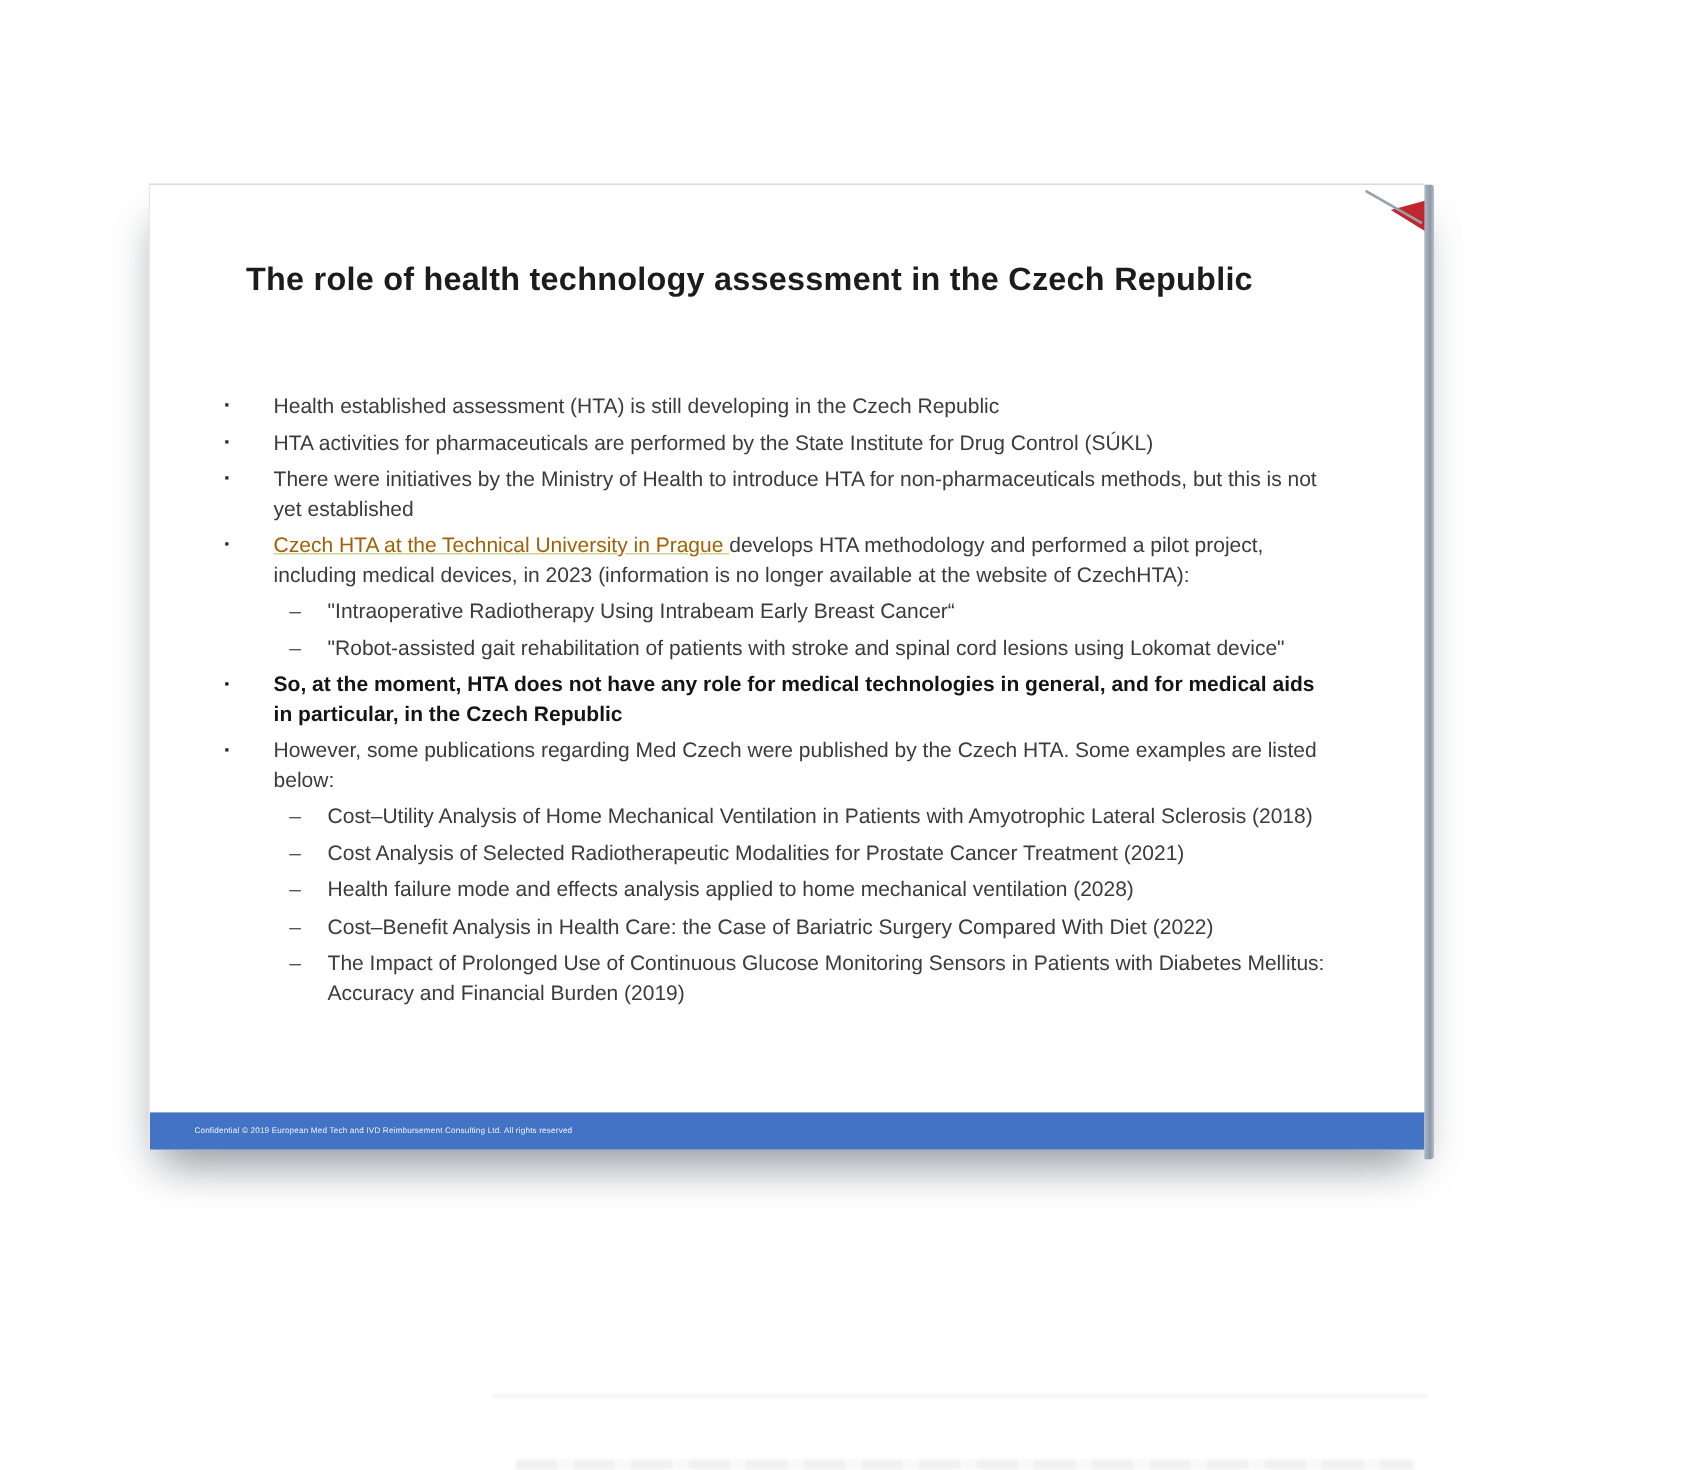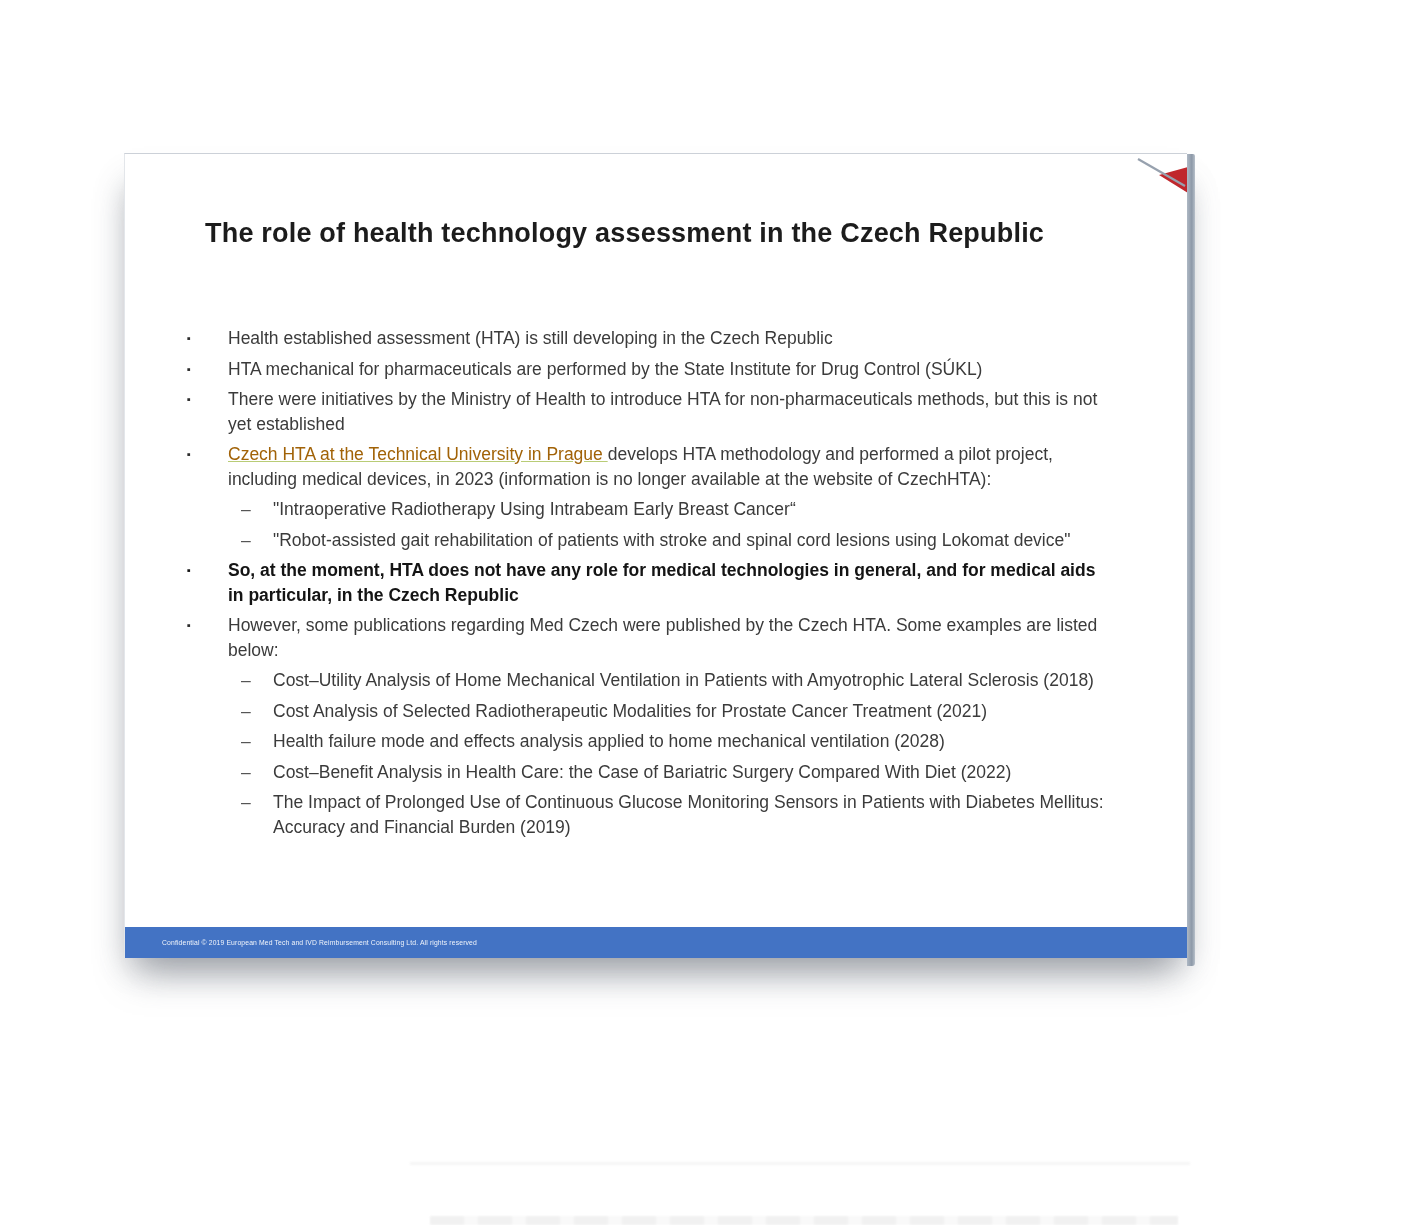--- a/index.html
+++ b/index.html
@@ -163,21 +163,21 @@
 
     <div class="content">
 
       <div class="b l1">
         <span class="mk">▪</span>
         <span class="tx">Health established assessment (HTA) is still developing in the Czech Republic</span>
       </div>
 
       <div class="b l1">
         <span class="mk">▪</span>
-        <span class="tx">HTA mechanical for pharmaceuticals are performed by the State Institute for Drug Control (SÚKL)</span>
+        <span class="tx">HTA activities for pharmaceuticals are performed by the State Institute for Drug Control (SÚKL)</span>
       </div>
 
       <div class="b l1">
         <span class="mk">▪</span>
         <span class="tx">There were initiatives by the Ministry of Health to introduce HTA for non-pharmaceuticals methods, but this is not yet established</span>
       </div>
 
       <div class="b l1">
         <span class="mk">▪</span>
         <span class="tx"><a class="green-link" href="#">Czech HTA at the Technical University in Prague </a><span>develops HTA methodology and performed a pilot project, including medical devices, in 2023 (information is no longer available at the website of CzechHTA):</span></span>

